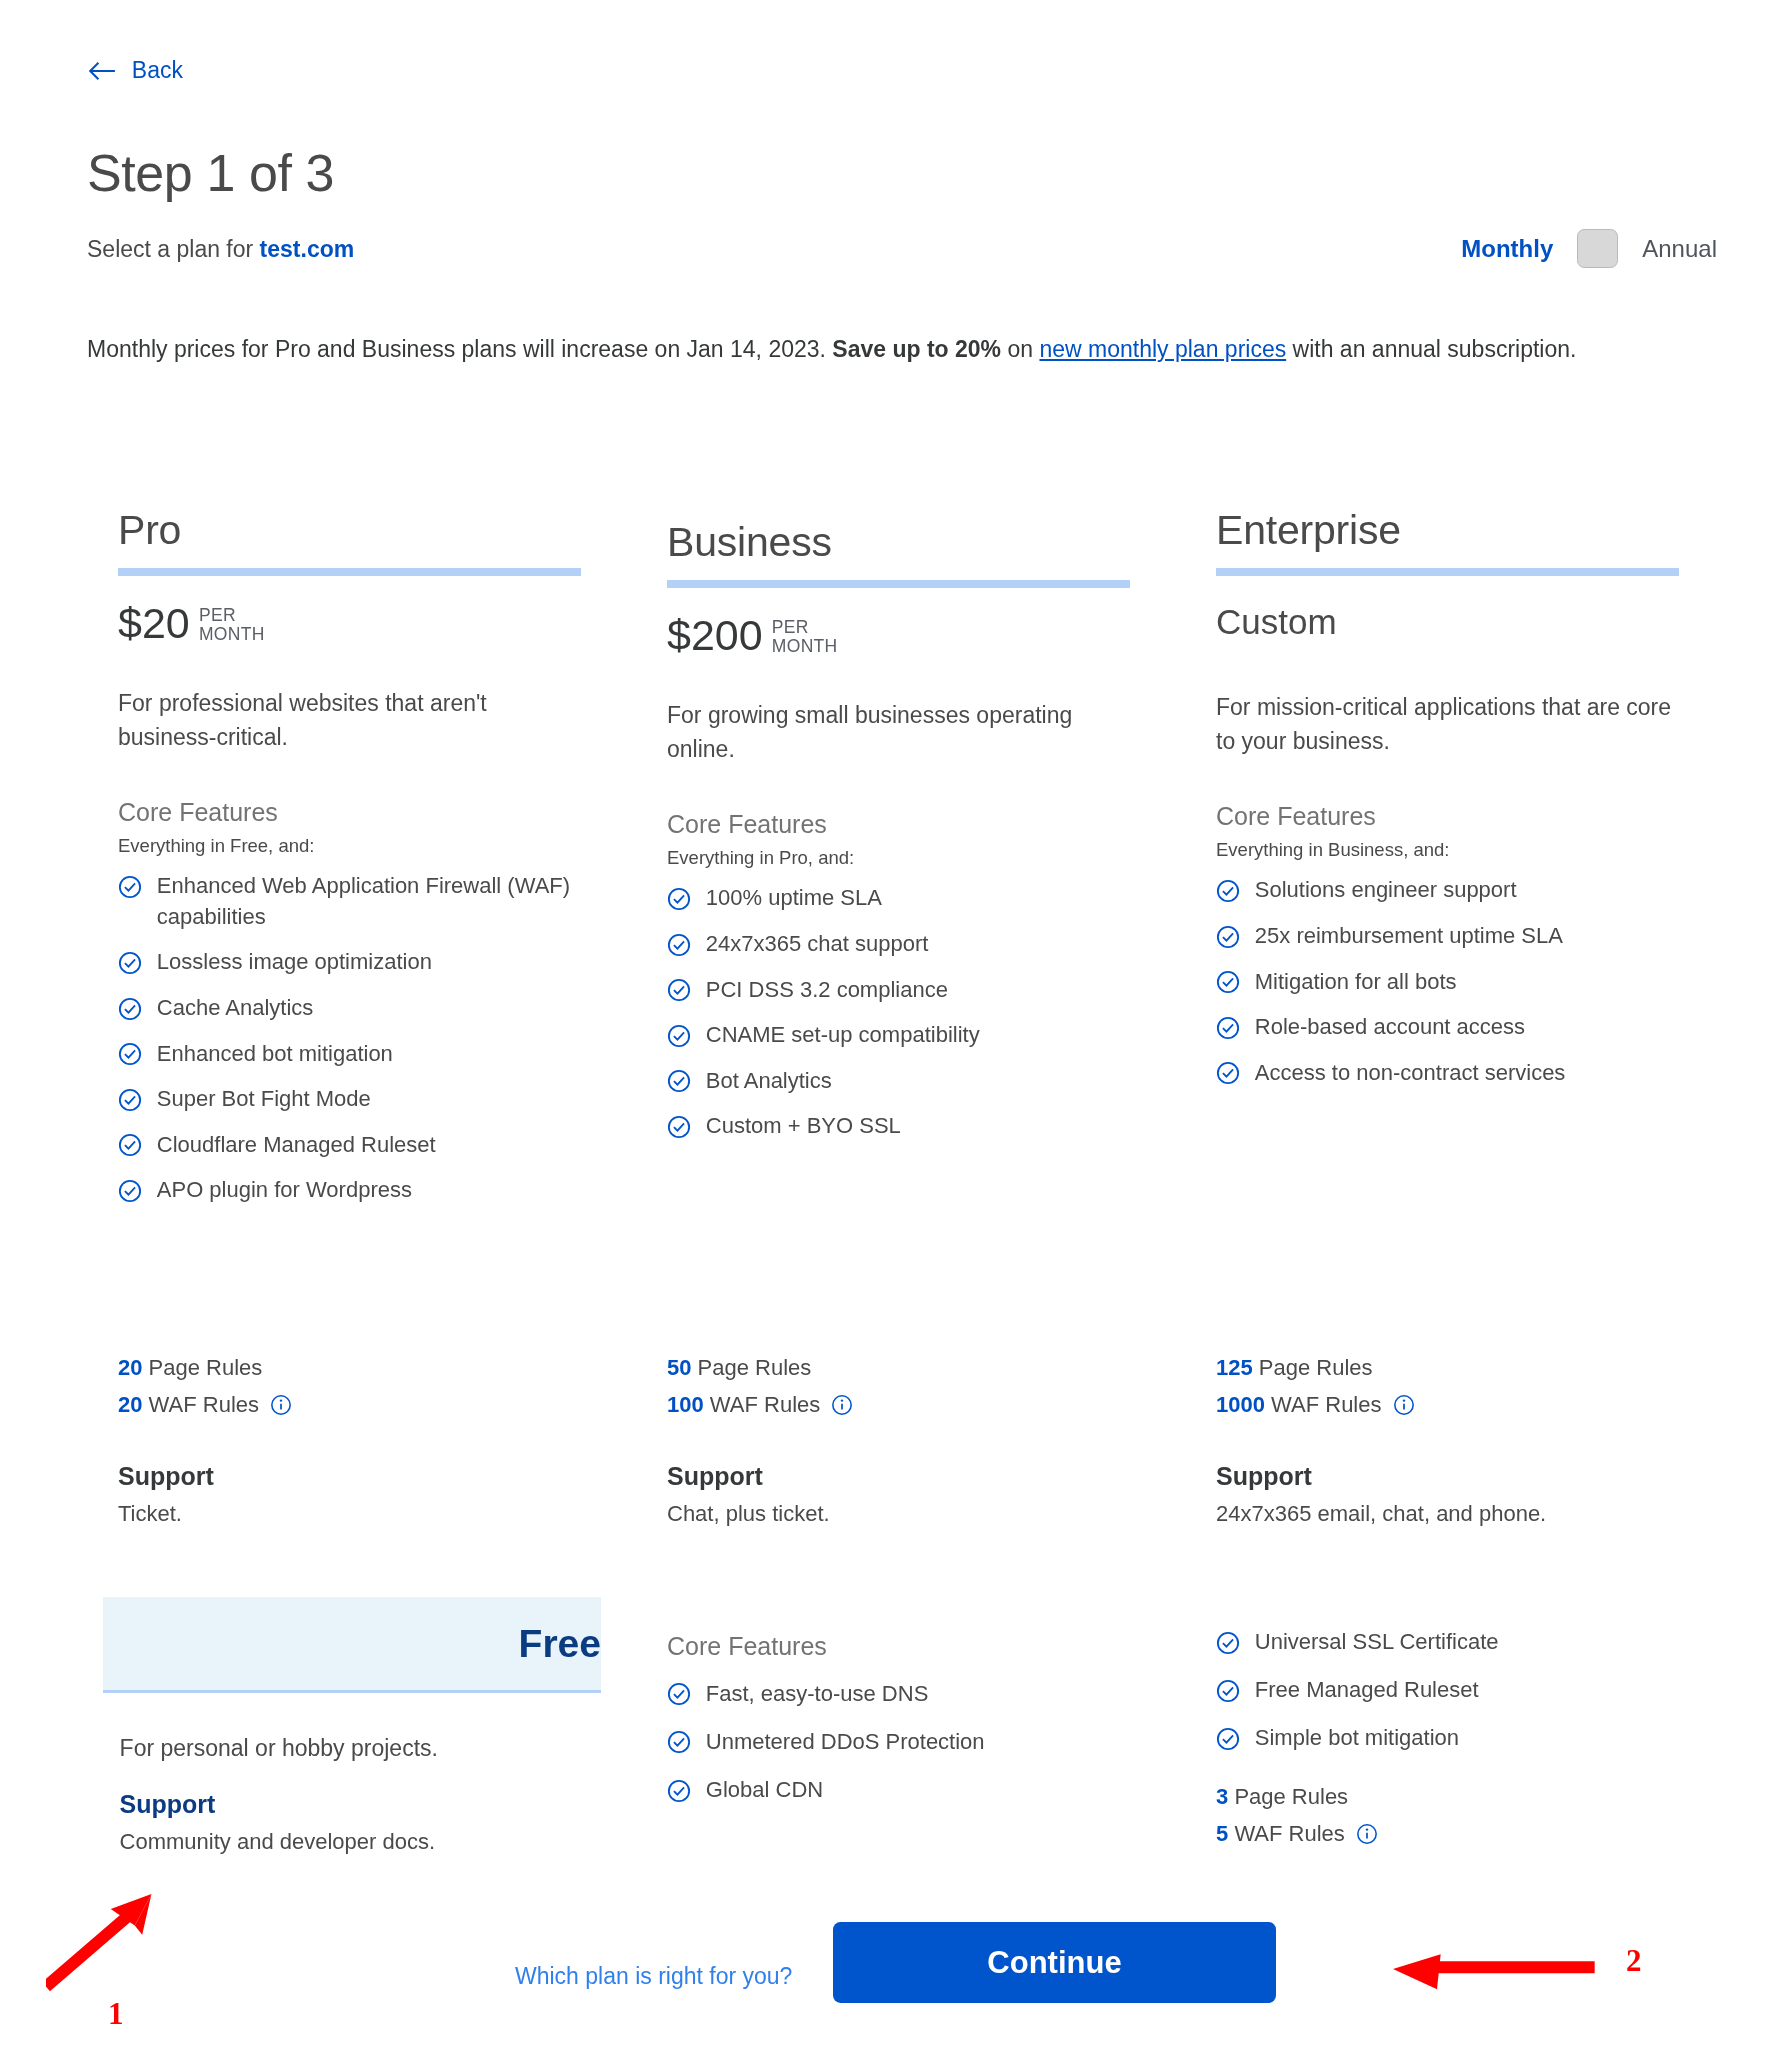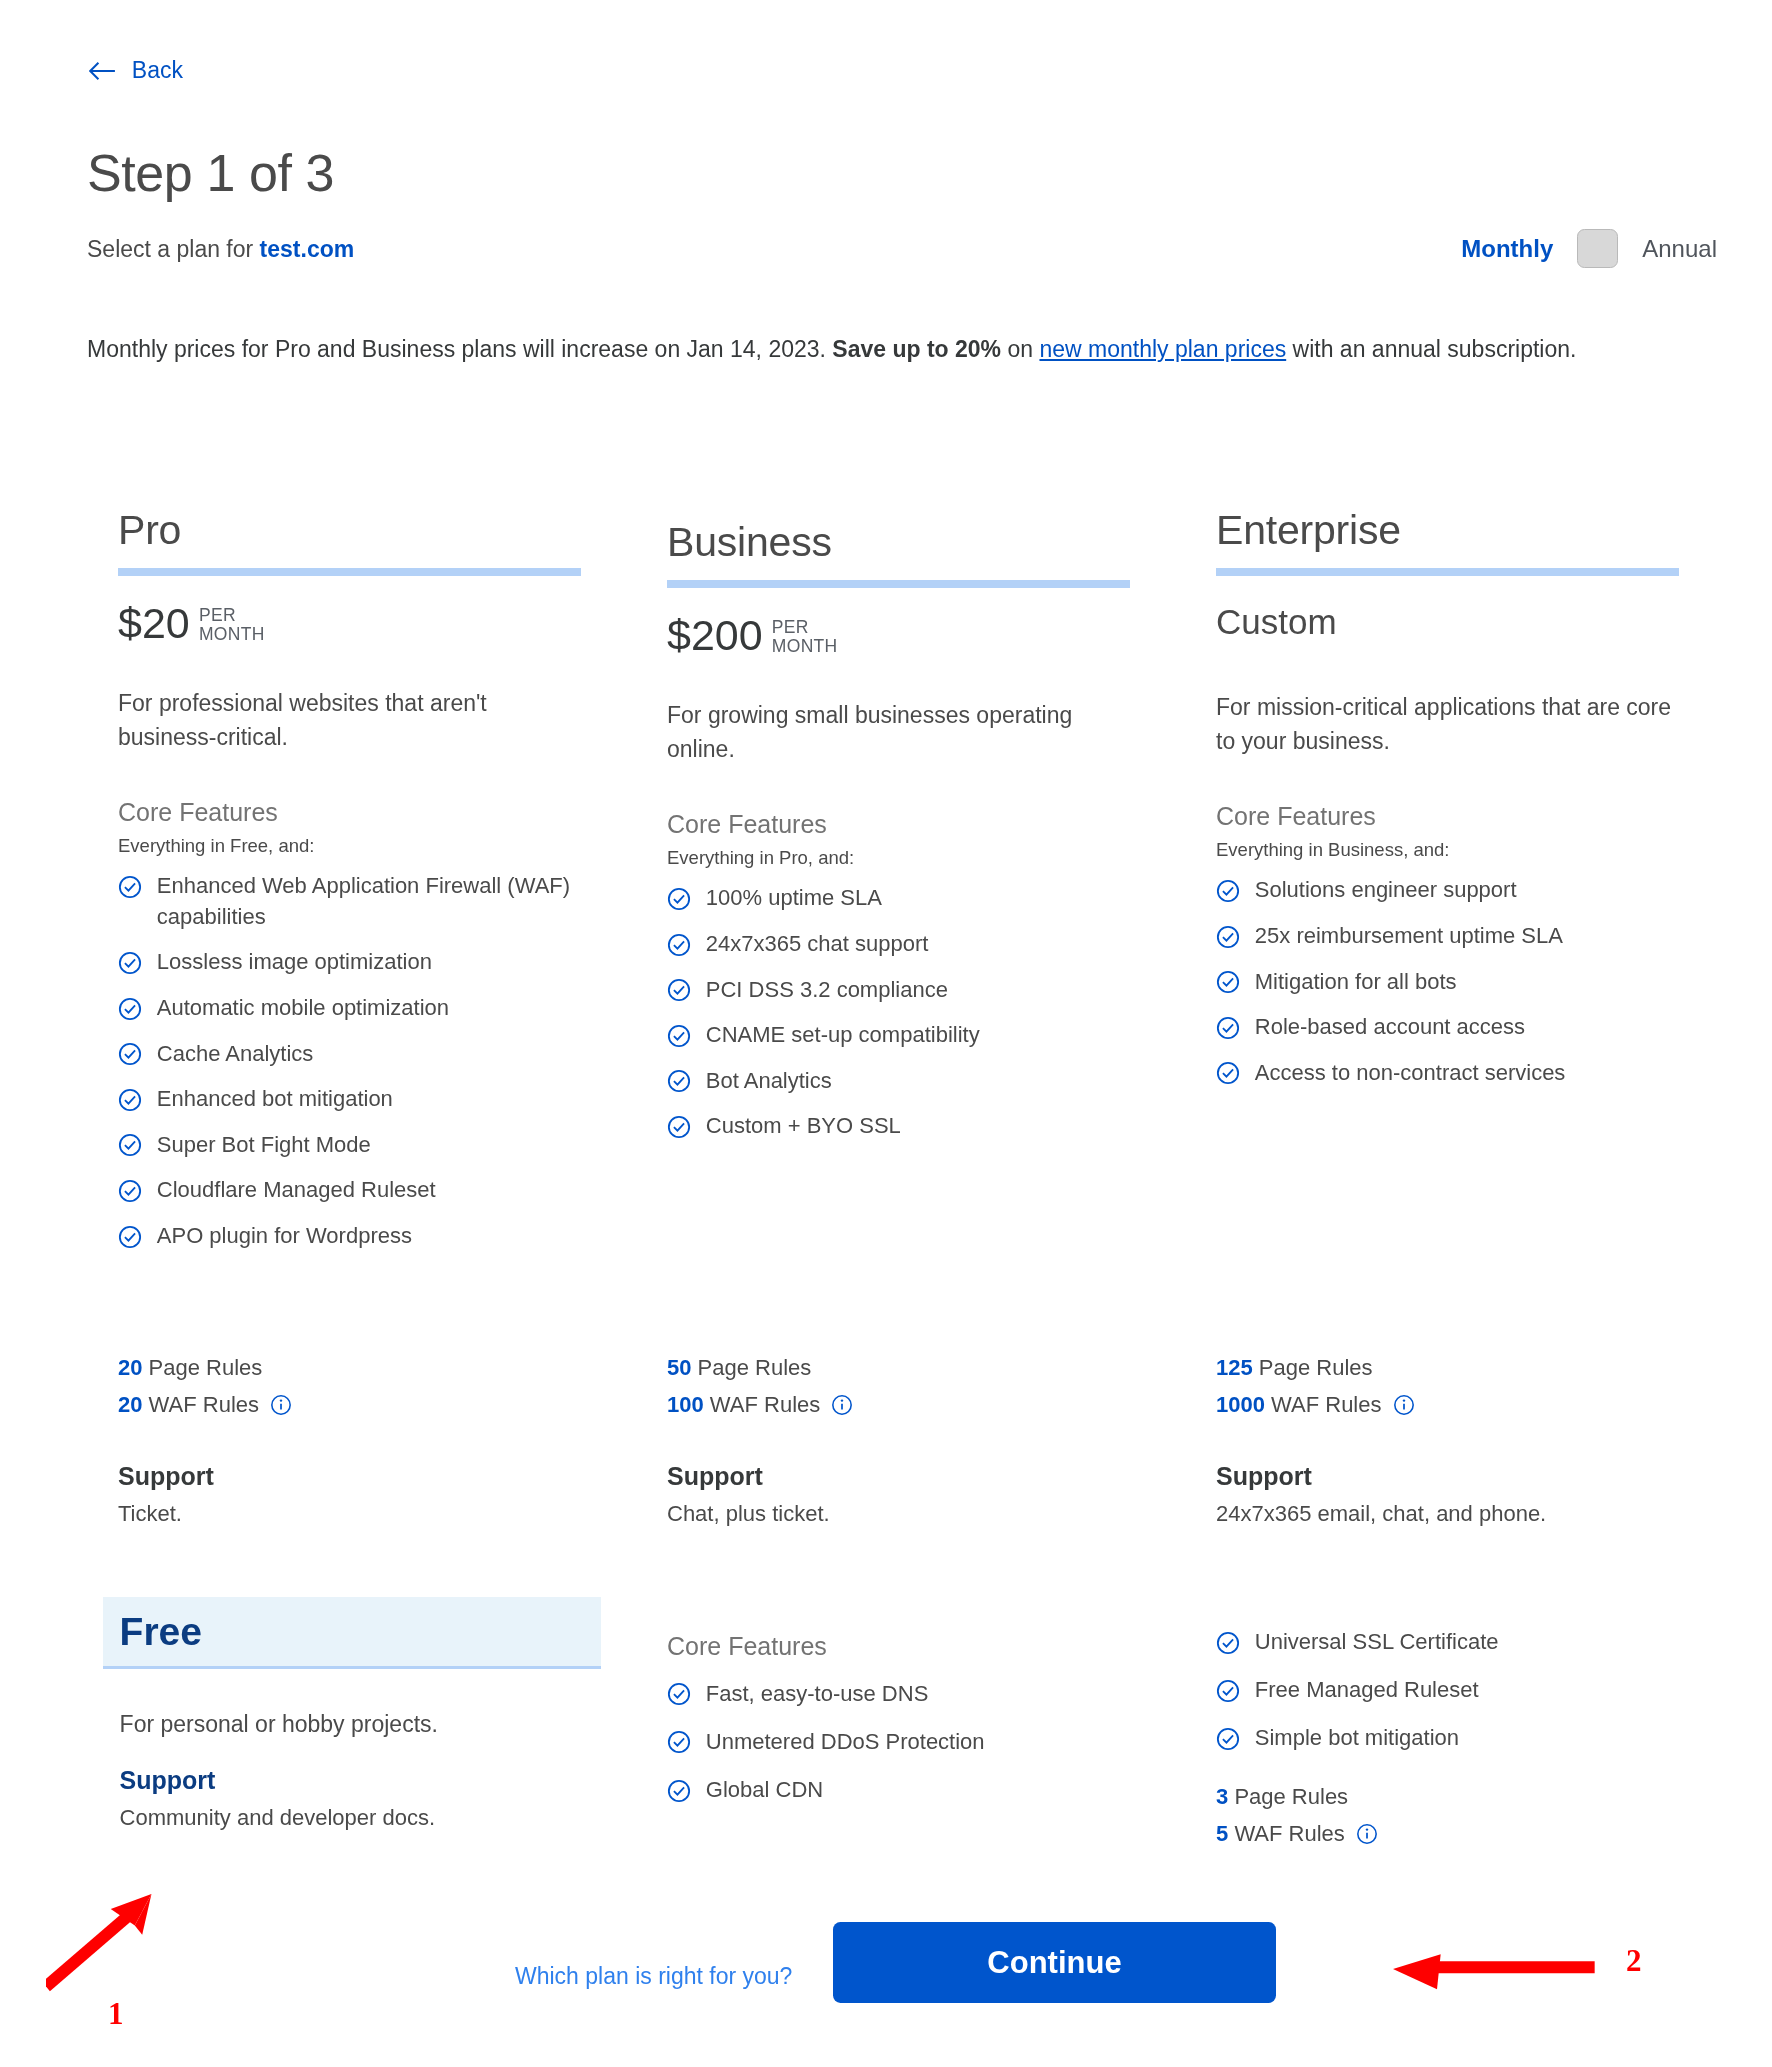--- a/index.html
+++ b/index.html
@@ -98,23 +98,23 @@
 
   .rules-block { font-size: 22px; line-height: 37px; color: #4a4a4a; }
   .rules-block .num { color: #0051c3; font-weight: 700; }
   .info-ico { display:inline-block; vertical-align: -3.7px; margin-left: 11px; cursor: pointer;}
 
   .support-title { font-size: 25px; font-weight: 700; color: #36393a; }
   .support-text { margin-top: 10px; font-size: 22px; color: #4a4a4a; }
 
   
   .free-head {
-    width: 498px; height: 72px; background: #e8f3fa;
+    width: 498px; height: 96px; background: #e8f3fa;
     border-bottom: 3.7px solid #b3d1f7;
-    display: flex; align-items: center; padding-left: 16.6px;
+    display: flex; align-items: center; padding-left: 16.6px; justify-content: flex-end;
   }
   .free-head .label { font-size: 39px; font-weight: 700; color: #0b3c81; }
   .free-support-title { font-size: 25px; font-weight: 700; color: #0b3c81; }
 
   
   .footer-link {
     position: absolute; left: 515px; top: 1963px;
     font-size: 23px; color: #2f80ed; cursor: pointer;
   }
   .continue-btn {
@@ -191,27 +191,20 @@
                   <circle cx="13" cy="13" r="11" fill="none" stroke="#0055cc" stroke-width="2"></circle>
                   <path d="M7.5 13.2 L11.3 17 L18.5 9.2" fill="none" stroke="#0055cc" stroke-width="2"></path>
                 </svg></span>
               <span class="txt">Lossless image optimization</span>
             </li>
           <li class="feat-item">
               <span class="ico"><svg width="24" height="24" viewBox="0 0 26 26">
                   <circle cx="13" cy="13" r="11" fill="none" stroke="#0055cc" stroke-width="2"></circle>
                   <path d="M7.5 13.2 L11.3 17 L18.5 9.2" fill="none" stroke="#0055cc" stroke-width="2"></path>
                 </svg></span>
-              <span class="txt">Automatic mobile optimization</span>
-            </li>
-          <li class="feat-item">
-              <span class="ico"><svg width="24" height="24" viewBox="0 0 26 26">
-                  <circle cx="13" cy="13" r="11" fill="none" stroke="#0055cc" stroke-width="2"></circle>
-                  <path d="M7.5 13.2 L11.3 17 L18.5 9.2" fill="none" stroke="#0055cc" stroke-width="2"></path>
-                </svg></span>
               <span class="txt">Cache Analytics</span>
             </li>
           <li class="feat-item">
               <span class="ico"><svg width="24" height="24" viewBox="0 0 26 26">
                   <circle cx="13" cy="13" r="11" fill="none" stroke="#0055cc" stroke-width="2"></circle>
                   <path d="M7.5 13.2 L11.3 17 L18.5 9.2" fill="none" stroke="#0055cc" stroke-width="2"></path>
                 </svg></span>
               <span class="txt">Enhanced bot mitigation</span>
             </li>
           <li class="feat-item">

